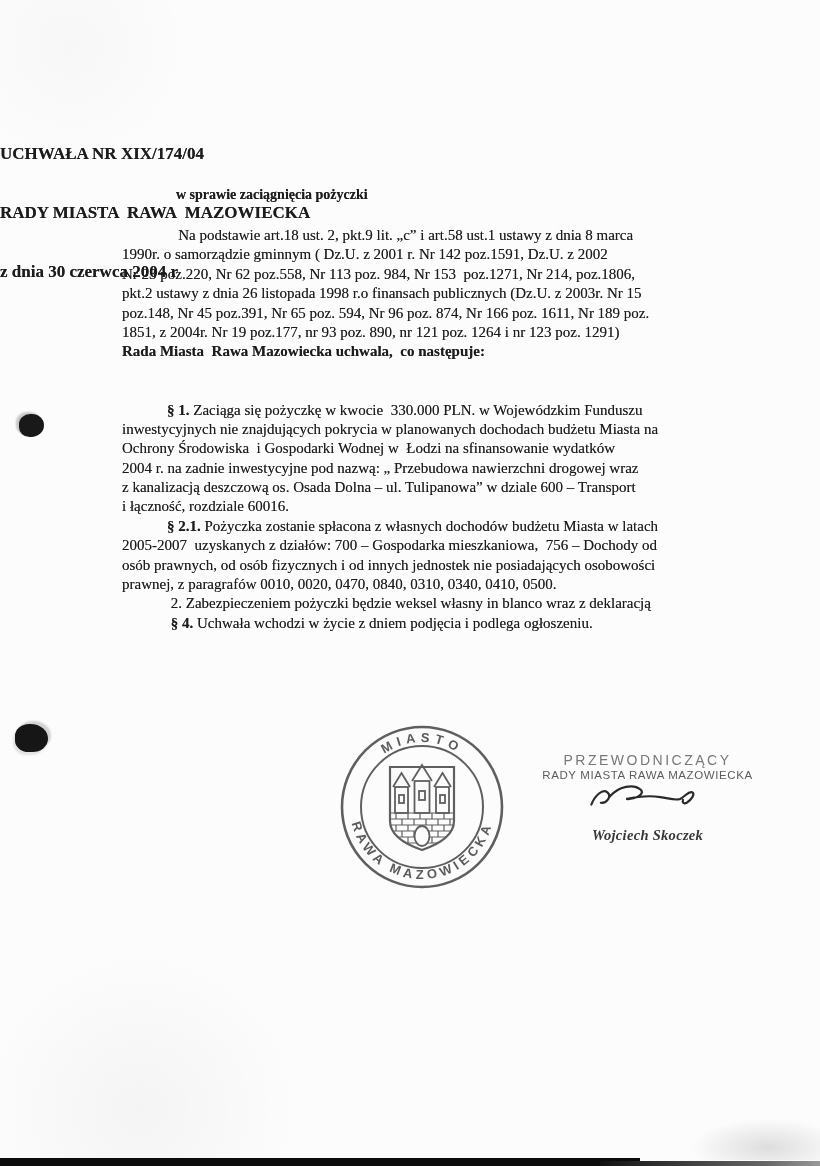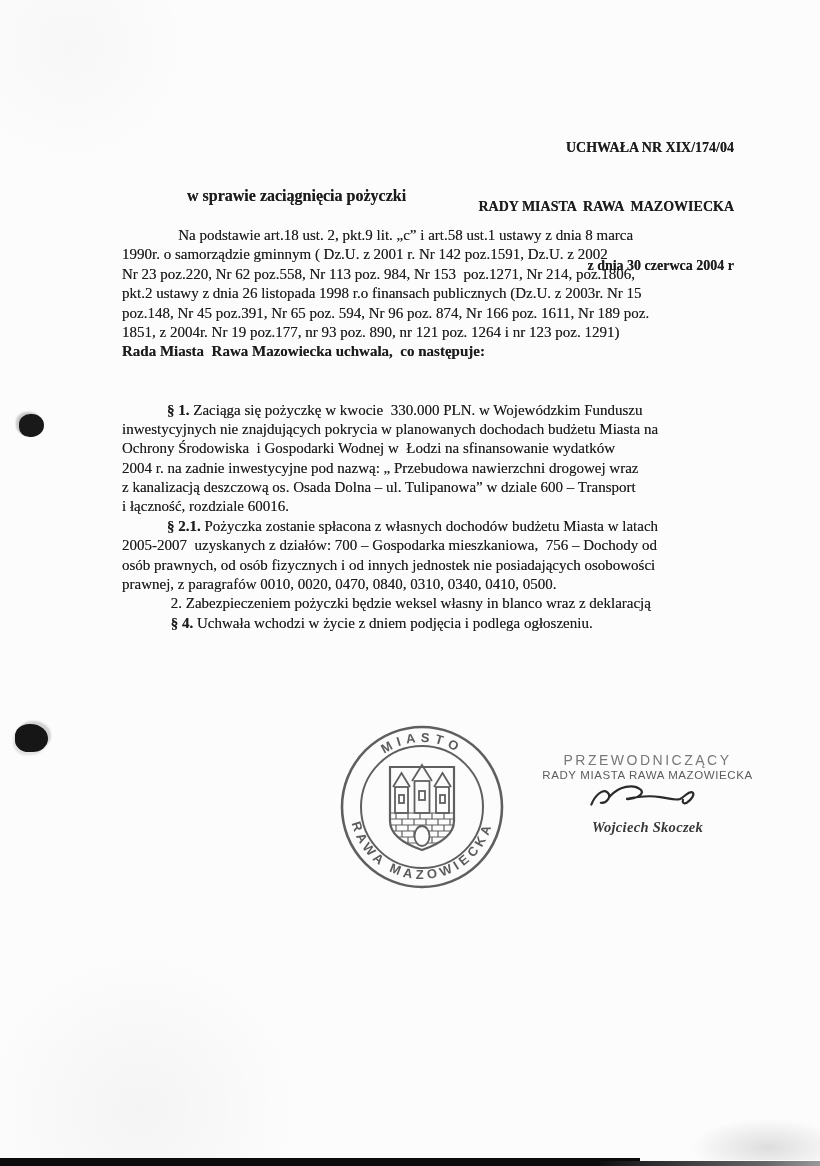--- a/index.html
+++ b/index.html
@@ -11,37 +11,36 @@
     overflow: hidden;
     background:
       radial-gradient(circle at 70px 45px, rgba(0,0,0,0.02), transparent 120px),
       radial-gradient(circle at 140px 1110px, rgba(0,0,0,0.03), transparent 160px),
       #fcfcfc;
     font-family: "Liberation Serif", "DejaVu Serif", serif;
     color: #1c1c1c;
   }
   .title-block {
     position: absolute;
-    top: 99px; left: 0;
+    top: 105px; left: 0;
     width: 734px;
-    text-align: right;
+    text-align: left;
     font-weight: bold;
-    font-size: 14px;
+    font-size: 17px;
     line-height: 19.6px;
     white-space: pre;
     text-shadow: 0 0 0.5px rgba(20,20,20,0.65);
   }
   .subject-line {
     position: absolute;
     top: 187px; left: 176px;
     font-weight: bold;
-    font-size: 16px;
+    font-size: 14px;
     white-space: pre;
     text-shadow: 0 0 0.5px rgba(20,20,20,0.65);
-    margin-left: 11px;
   }
   .doc-col {
     position: absolute;
     top: 226px; left: 122px;
     width: 645px;
     font-size: 15px;
     line-height: 19.4px;
     text-shadow: 0 0 0.45px rgba(25,25,25,0.6);
   }
   .ln { white-space: pre; height: 19.4px; }
@@ -76,21 +75,21 @@
     position: absolute; left: 520px; top: 752px; width: 255px;
     text-align: center;
     font-family: "Liberation Sans", "DejaVu Sans", sans-serif;
   }
   .sig-role1 { font-size: 14px; letter-spacing: 2.5px; color: #787878; white-space: pre; }
   .sig-role2 { font-size: 11.5px; letter-spacing: 0.6px; color: #5c5c5c; white-space: pre; margin-top: 1px; }
   .sig-script { margin: 0 auto; width: 130px; height: 34px; }
   .sig-name {
     font-family: "Liberation Serif", "DejaVu Serif", serif;
     font-weight: bold; font-style: italic;
-    font-size: 14.5px; color: #383838; letter-spacing: 0.3px; margin-top: 0px;
+    font-size: 14.5px; color: #383838; letter-spacing: 0.3px; margin-top: 8px;
   }
 </style>
 </head>
 <body>
 
 <div class="page">
 
   <div class="title-block">
     <div>UCHWAŁA NR XIX/174/04</div>
     <div>RADY MIASTA  RAWA  MAZOWIECKA</div>

